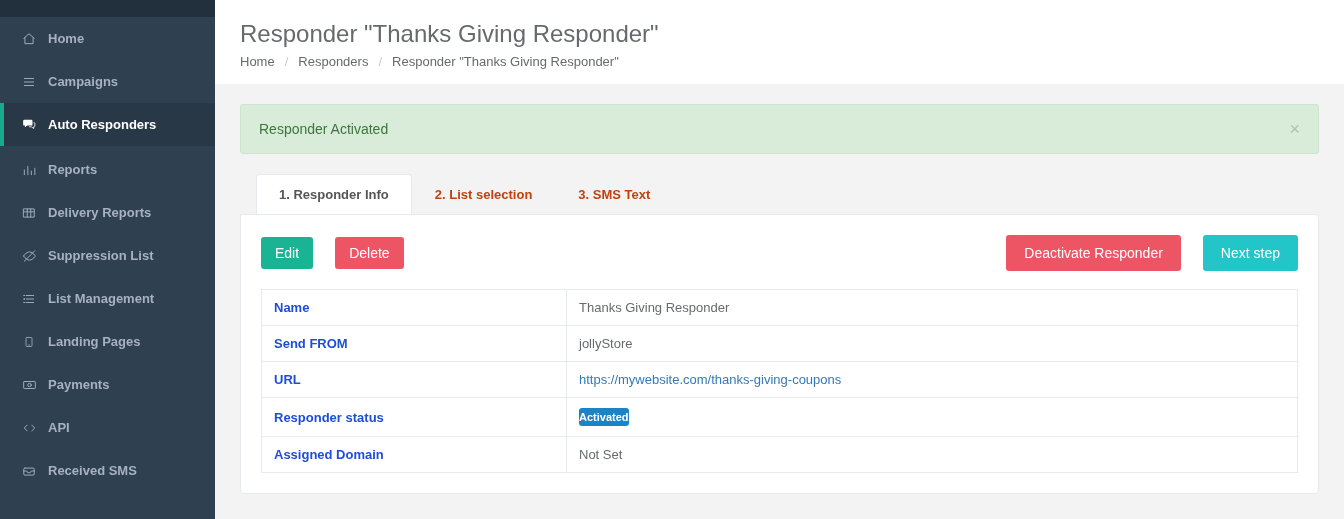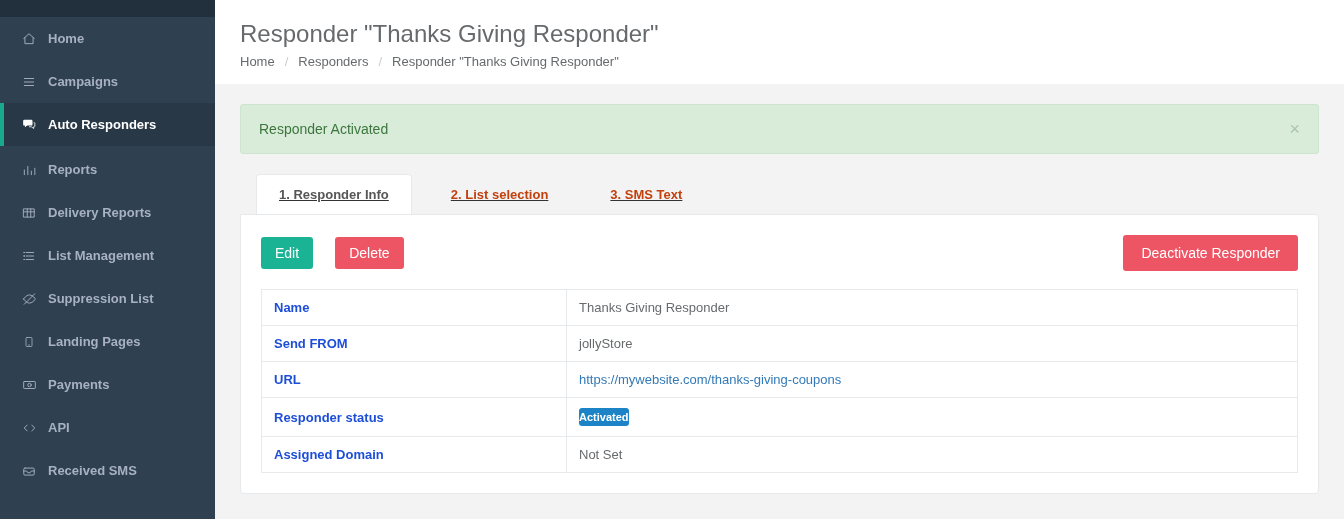--- a/index.html
+++ b/index.html
@@ -102,23 +102,22 @@
     font-size: 18px;
     line-height: 1;
   }
 
   
   .panel {
     background: transparent;
   }
   .tabs {
     display: flex;
-    gap: 16px;
+    gap: 0;
     padding-left: 16px;
-    text-decoration: underline;
   }
   .tab {
     padding: 12px 22px;
     font-weight: 600;
     font-size: 13px;
     color: #c2410c;
     cursor: pointer;
     border: 1px solid transparent;
     border-bottom: none;
     background: transparent;
@@ -237,39 +236,39 @@
               <rect x="3" y="5" width="18" height="14"></rect>
               <line x1="3" y1="10" x2="21" y2="10"></line>
               <line x1="9" y1="5" x2="9" y2="19"></line>
               <line x1="15" y1="5" x2="15" y2="19"></line>
             </svg>
           </span>
           <span class="label">Delivery Reports</span>
         </li>
         <li>
           <span class="icon">
+            <svg width="15" height="14" viewBox="0 0 24 24" stroke="currentColor" fill="none" stroke-width="1.6" stroke-linecap="round" stroke-linejoin="round">
+              <path d="M2 12s4-7 10-7 10 7 10 7-4 7-10 7S2 12 2 12z"></path>
+              <line x1="3" y1="21" x2="21" y2="3"></line>
+            </svg>
+          </span>
+          <span class="label">Suppression List</span>
+        </li>
+        <li>
+          <span class="icon">
             <svg width="14" height="14" viewBox="0 0 24 24" stroke="currentColor" fill="none" stroke-width="1.6" stroke-linecap="round" stroke-linejoin="round">
               <line x1="7" y1="6" x2="20" y2="6"></line>
               <line x1="7" y1="12" x2="20" y2="12"></line>
               <line x1="7" y1="18" x2="20" y2="18"></line>
               <circle cx="3.5" cy="6" r="0.5"></circle>
               <circle cx="3.5" cy="12" r="0.5"></circle>
               <circle cx="3.5" cy="18" r="0.5"></circle>
             </svg>
           </span>
           <span class="label">List Management</span>
-        </li>
-        <li>
-          <span class="icon">
-            <svg width="15" height="14" viewBox="0 0 24 24" stroke="currentColor" fill="none" stroke-width="1.6" stroke-linecap="round" stroke-linejoin="round">
-              <path d="M2 12s4-7 10-7 10 7 10 7-4 7-10 7S2 12 2 12z"></path>
-              <line x1="3" y1="21" x2="21" y2="3"></line>
-            </svg>
-          </span>
-          <span class="label">Suppression List</span>
         </li>
         <li>
           <span class="icon">
             <svg width="12" height="14" viewBox="0 0 24 24" stroke="currentColor" fill="none" stroke-width="1.6" stroke-linecap="round" stroke-linejoin="round">
               <rect x="6" y="3" width="12" height="18" rx="2"></rect>
               <line x1="11" y1="18" x2="13" y2="18"></line>
             </svg>
           </span>
           <span class="label">Landing Pages</span>
         </li>
@@ -331,20 +330,21 @@
           <div class="tab">3. SMS Text</div>
         </div>
 
         <div class="tab-body">
 
           <div class="actions">
             <button class="btn btn-green">Edit</button>
             <button class="btn btn-red">Delete</button>
             <div class="spacer"></div>
             <button class="btn btn-red lg">Deactivate Responder</button>
+            <button class="btn btn-teal lg">Next step</button>
           </div>
 
           <table class="info">
             <tbody id="details-body">
                 <tr>
                   <td class="key">Name</td>
                   <td>Thanks Giving Responder</td>
                 </tr>
                 <tr>
                   <td class="key">Send FROM</td>

